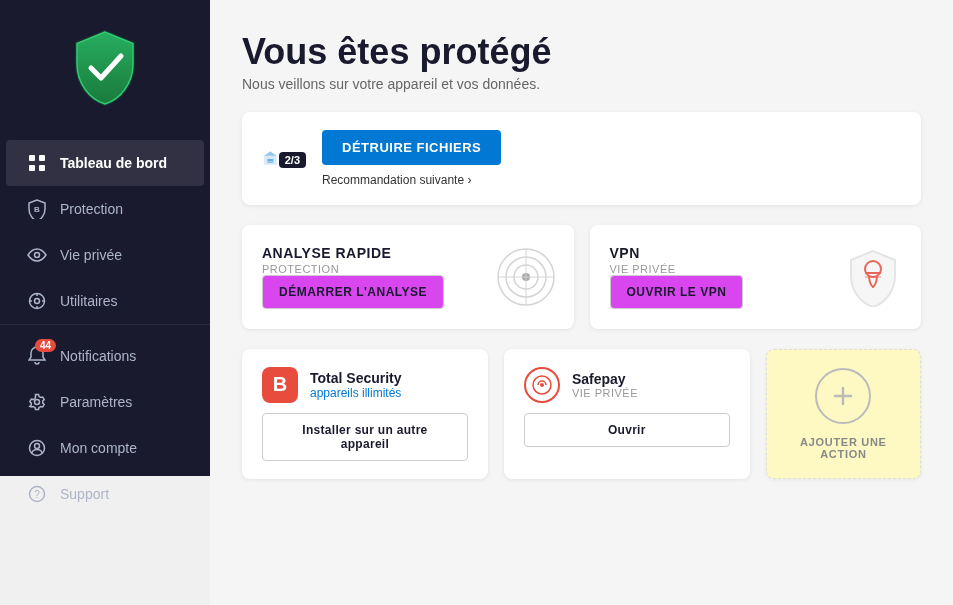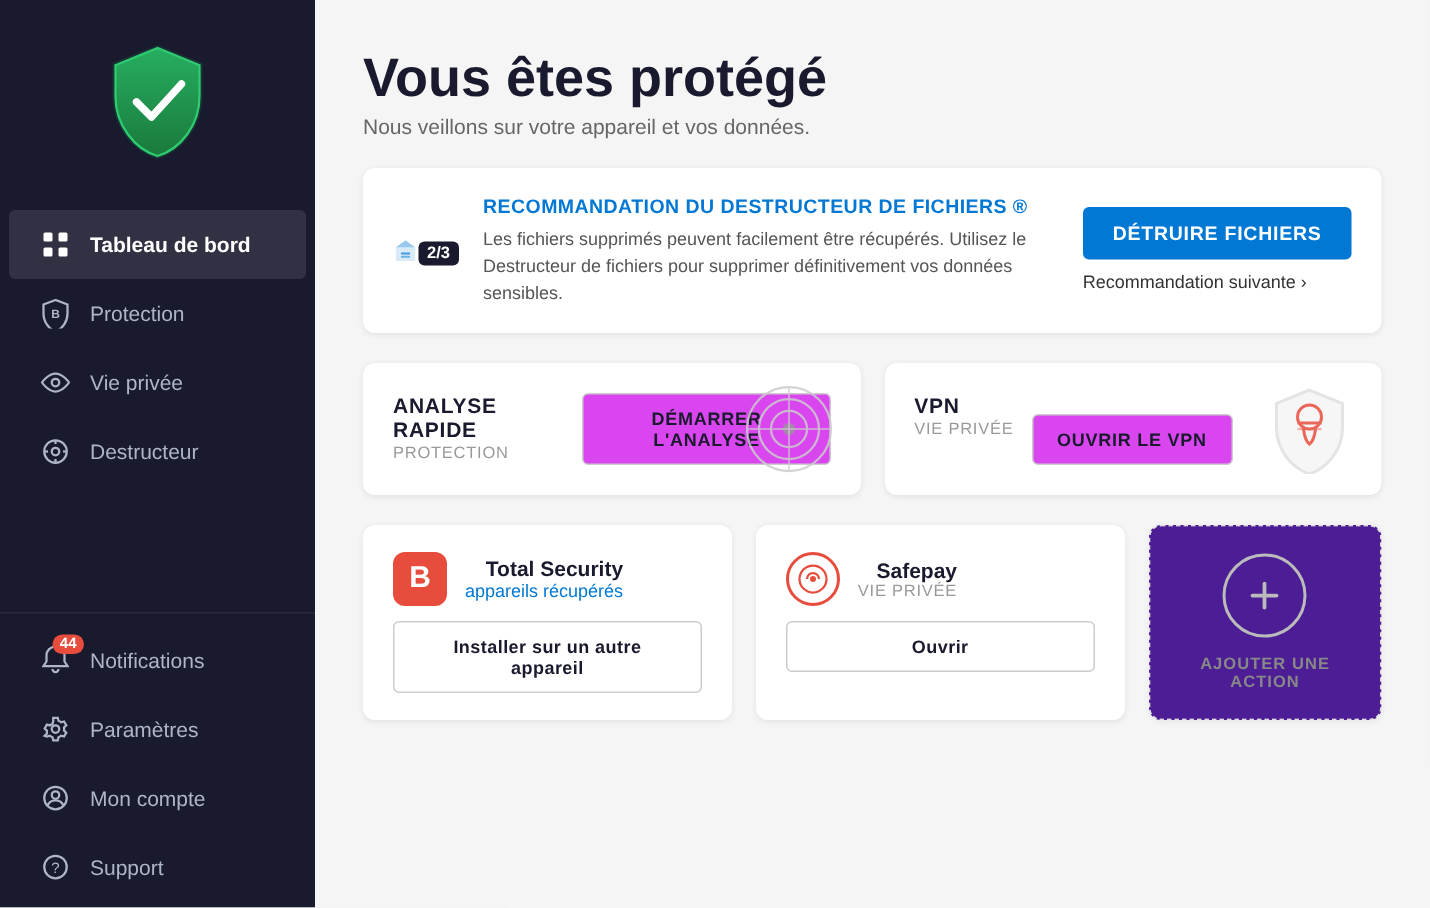--- a/index.html
+++ b/index.html
@@ -6,21 +6,21 @@
     body { font-family: 'Segoe UI', Arial, sans-serif; display: flex; height: 605px; width: 953px; overflow: hidden; background: #f0f0f0; }
 
     
     .sidebar {
       width: 210px;
       min-width: 210px;
       background: #1a1a2e;
       color: #fff;
       display: flex;
       flex-direction: column;
-      height: 605px;
+      height: 476px;
     }
 
     .sidebar-logo {
       display: flex;
       align-items: center;
       justify-content: center;
       padding: 28px 0 24px;
     }
 
     .shield-icon-wrapper {
@@ -177,22 +177,21 @@
       gap: 16px;
     }
 
     .card {
       background: #fff;
       border-radius: 8px;
       padding: 20px;
       flex: 1;
       box-shadow: 0 1px 4px rgba(0,0,0,0.08);
       display: flex;
-      flex-direction: row;
-      gap: 12px;
+      flex-direction: column;
       position: relative;
       overflow: hidden;
     }
 
     .card-header { display: flex; justify-content: space-between; align-items: flex-start; }
 
     .card-title-block { display: flex; flex-direction: column; gap: 2px; }
 
     .card-title {
       font-size: 14px;
@@ -273,42 +272,42 @@
       height: 36px;
       border-radius: 50%;
       background: #fff;
       border: 2px solid #e74c3c;
       display: flex;
       align-items: center;
       justify-content: center;
       flex-shrink: 0;
     }
 
-    .app-name-block { display: flex; flex-direction: column; align-items: flex-end; }
+    .app-name-block { display: flex; flex-direction: column; }
     .app-name { font-size: 14px; font-weight: 600; color: #1a1a2e; }
     .app-sub { font-size: 12px; color: #0078d4; font-weight: 500; }
     .app-sub-grey { font-size: 11px; color: #999; text-transform: uppercase; letter-spacing: 0.5px; }
 
     .btn-outline-full {
       background: #fff;
       color: #1a1a2e;
       border: 1.5px solid #ccc;
       border-radius: 4px;
       padding: 9px 16px;
       font-size: 12px;
       font-weight: 600;
       cursor: pointer;
       letter-spacing: 0.3px;
       width: 100%;
       text-align: center;
     }
 
     .add-action-card {
       flex: 0.55;
-      background: #4c1d95;
+      background: #fef9c3;
       border-radius: 8px;
       padding: 18px 20px;
       box-shadow: 0 1px 4px rgba(0,0,0,0.06);
       display: flex;
       flex-direction: column;
       align-items: center;
       justify-content: flex-start;
       gap: 12px;
       border: 1.5px dashed #ddd;
       cursor: pointer;
@@ -417,21 +416,21 @@
       <span class="nav-icon">
         <svg width="18" height="18" viewBox="0 0 18 18" fill="none">
           <circle cx="9" cy="9" r="7.5" stroke="#adb5c7" stroke-width="1.5" fill="none"></circle>
           <circle cx="9" cy="9" r="2.5" stroke="#adb5c7" stroke-width="1.5" fill="none"></circle>
           <line x1="9" y1="1.5" x2="9" y2="4" stroke="#adb5c7" stroke-width="1.5"></line>
           <line x1="9" y1="14" x2="9" y2="16.5" stroke="#adb5c7" stroke-width="1.5"></line>
           <line x1="1.5" y1="9" x2="4" y2="9" stroke="#adb5c7" stroke-width="1.5"></line>
           <line x1="14" y1="9" x2="16.5" y2="9" stroke="#adb5c7" stroke-width="1.5"></line>
         </svg>
       </span>
-      <span>Destructeur</span>
+      <span>Utilitaires</span>
     </div>
   </nav>
 
   <div class="sidebar-bottom">
 
     <div class="nav-item" style="position:relative;">
       <span class="nav-icon" style="position:relative;">
         <svg width="18" height="20" viewBox="0 0 18 20" fill="none">
           <path d="M9 1a6 6 0 0 1 6 6v4l2 3H1l2-3V7a6 6 0 0 1 6-6z" stroke="#adb5c7" stroke-width="1.5" fill="none"></path>
           <path d="M7 16a2 2 0 0 0 4 0" stroke="#adb5c7" stroke-width="1.5" fill="none"></path>
@@ -484,24 +483,20 @@
   <div class="recommendation-card">
     <div class="rec-icon">
 
       <svg width="38" height="38" viewBox="0 0 38 38" fill="none">
         <path d="M19 4L5 14v20h28V14L19 4z" fill="#0078d4" opacity="0.15" stroke="#0078d4" stroke-width="1.5"></path>
         <path d="M19 4L5 14h28L19 4z" fill="#0078d4" opacity="0.3"></path>
         <rect x="12" y="22" width="14" height="3" rx="1" fill="#0078d4" opacity="0.7"></rect>
         <rect x="12" y="27" width="14" height="3" rx="1" fill="#0078d4" opacity="0.5"></rect>
       </svg>
       <span class="counter-badge">2/3</span>
-    </div>
-    <div class="rec-content">
-      <div class="rec-title">RECOMMANDATION DU DESTRUCTEUR DE FICHIERS ®</div>
-      <div class="rec-desc">Les fichiers supprimés peuvent facilement être récupérés. Utilisez le Destructeur de fichiers pour supprimer définitivement vos données sensibles.</div>
     </div>
     <div class="rec-actions">
       <button class="btn-primary">DÉTRUIRE FICHIERS</button>
       <a class="rec-next-link">Recommandation suivante ›</a>
     </div>
   </div>
 
   <div class="cards-row">
 
     <div class="card">
@@ -546,21 +541,21 @@
 
   </div>
 
   <div class="cards-row">
 
     <div class="card-small">
       <div class="card-small-header">
         <div class="app-icon-b">B</div>
         <div class="app-name-block">
           <span class="app-name">Total Security</span>
-          <span class="app-sub">appareils récupérés</span>
+          <span class="app-sub">appareils illimités</span>
         </div>
       </div>
       <button class="btn-outline-full">Installer sur un autre appareil</button>
     </div>
 
     <div class="card-small">
       <div class="card-small-header">
         <div class="app-icon-safepay">
           <svg width="22" height="22" viewBox="0 0 22 22" fill="none">
             <circle cx="11" cy="11" r="9" stroke="#e74c3c" stroke-width="1.5" fill="none"></circle>

